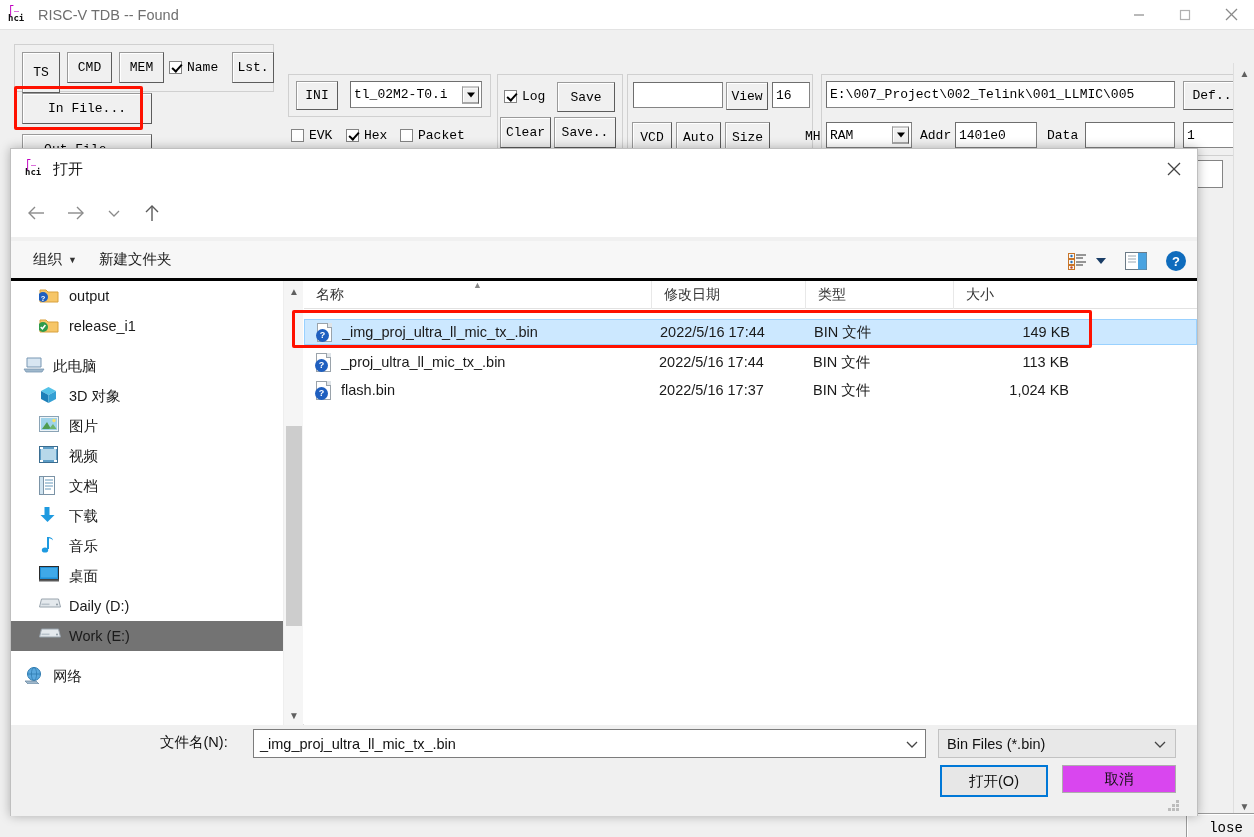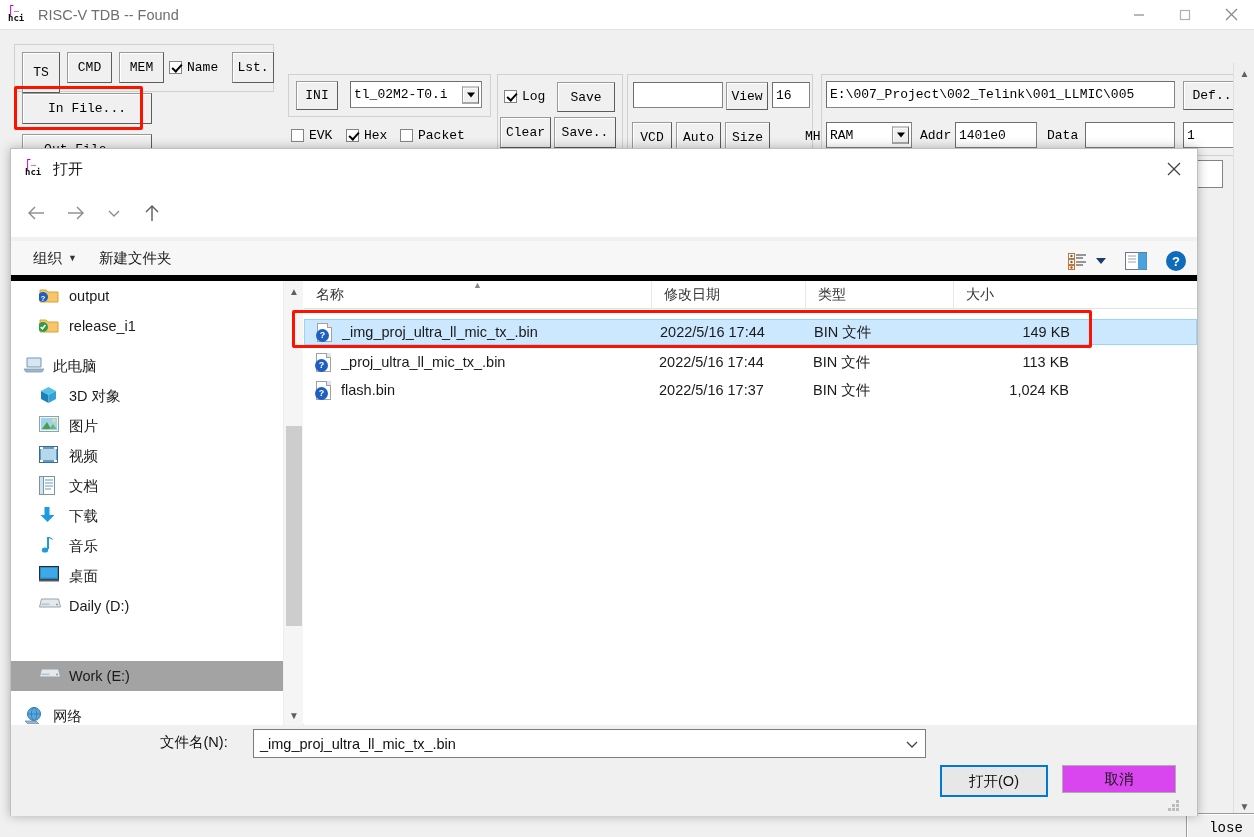--- a/index.html
+++ b/index.html
@@ -122,34 +122,34 @@
   .addr-dd { position:absolute; left:838px; top:192px; width:40px; height:34px;
      display:flex; align-items:center; justify-content:center; color:#555; }
   .refresh { position:absolute; left:880px; top:192px; width:40px; height:34px;
      border:1px solid #cccccc; border-left:none; background:#fff;
      display:flex; align-items:center; justify-content:center; color:#333; }
   .searchbox { position:absolute; left:932px; top:192px; width:248px; height:34px;
      background:#fff; border:1px solid #cccccc; display:flex; align-items:center; }
   .searchbox .ph { font-size:14px; color:#6a6a6a; margin-left:8px; }
 
   .dlg-cmd { position:absolute; left:0; top:92px; width:100%; height:40px; background:#f7f7f7;
-     border-bottom:6px solid #000000; display:flex; align-items:center; }
+     border-bottom:3px solid #000000; display:flex; align-items:center; }
   .cmd-item { font-size:14.5px; color:#1a1a1a; margin-left:22px; display:flex; align-items:center; }
   .cmd-item .caret { margin-left:6px; font-size:9px; color:#333; }
   .cmd-right { position:absolute; right:10px; top:0; height:40px; display:flex; align-items:center; }
   .cmd-right > div { margin-left:18px; display:flex; align-items:center; }
 
   .dlg-main { position:absolute; left:0; top:132px; width:100%; height:444px; background:#fff;
      border-bottom:1px solid #dcdcdc; }
 
   .navpane { position:absolute; left:0; top:0; width:272px; height:444px; background:#fff;
      overflow:hidden; }
   .nav-item { height:30px; display:flex; align-items:center; font-size:14.5px; color:#1a1a1a;
      padding-left:12px; white-space:nowrap; }
-  .nav-item.sel { background:#a3a3a3;margin-top:40px; }
+  .nav-item.sel { background:#737373; }
   .nav-item .ic { width:22px; height:20px; margin-right:8px; flex:none; position:relative; }
   .nav-item.ind1 { padding-left:28px; }
 
   .nav-scroll { position:absolute; left:272px; top:0; width:20px; height:444px; background:#f5f5f5;
      border-left:1px solid #eee; }
   .nav-scroll .ar { position:absolute; left:0; width:20px; height:20px; display:flex;
      align-items:center; justify-content:center; color:#606060; font-size:10px; }
   .nav-scroll .thumb { position:absolute; left:2px; width:16px; background:#cdcdcd; }
 
   .filepane { position:absolute; left:293px; top:0; right:0; height:444px; background:#fff; }
@@ -648,20 +648,28 @@
 
   <div class="fn-label">
     <span>文件名(N):</span>
   </div>
   <div class="fn-input">_img_proj_ultra_ll_mic_tx_.bin</div>
   <div class="fn-dd">
     <svg width="14" height="10" viewBox="0 0 14 10">
         <polyline points="2,3 7,8 12,3" fill="none" stroke="currentColor" stroke-width="1.3"></polyline>
       </svg>
   </div>
+  <div class="ft-select">
+    <span>Bin Files (*.bin)</span>
+    <span class="c">
+      <svg width="14" height="10" viewBox="0 0 14 10">
+          <polyline points="2,3 7,8 12,3" fill="none" stroke="currentColor" stroke-width="1.3"></polyline>
+        </svg>
+    </span>
+  </div>
   <div class="open-btn">打开(O)</div>
   <div class="cancel-btn">取消</div>
   <div class="grip">
     <i style="left:8px;top:0;"></i>
       <i style="left:4px;top:4px;"></i>
       <i style="left:8px;top:4px;"></i>
     <i style="left:0px;top:8px;"></i>
       <i style="left:4px;top:8px;"></i>
       <i style="left:8px;top:8px;"></i>
   </div>

